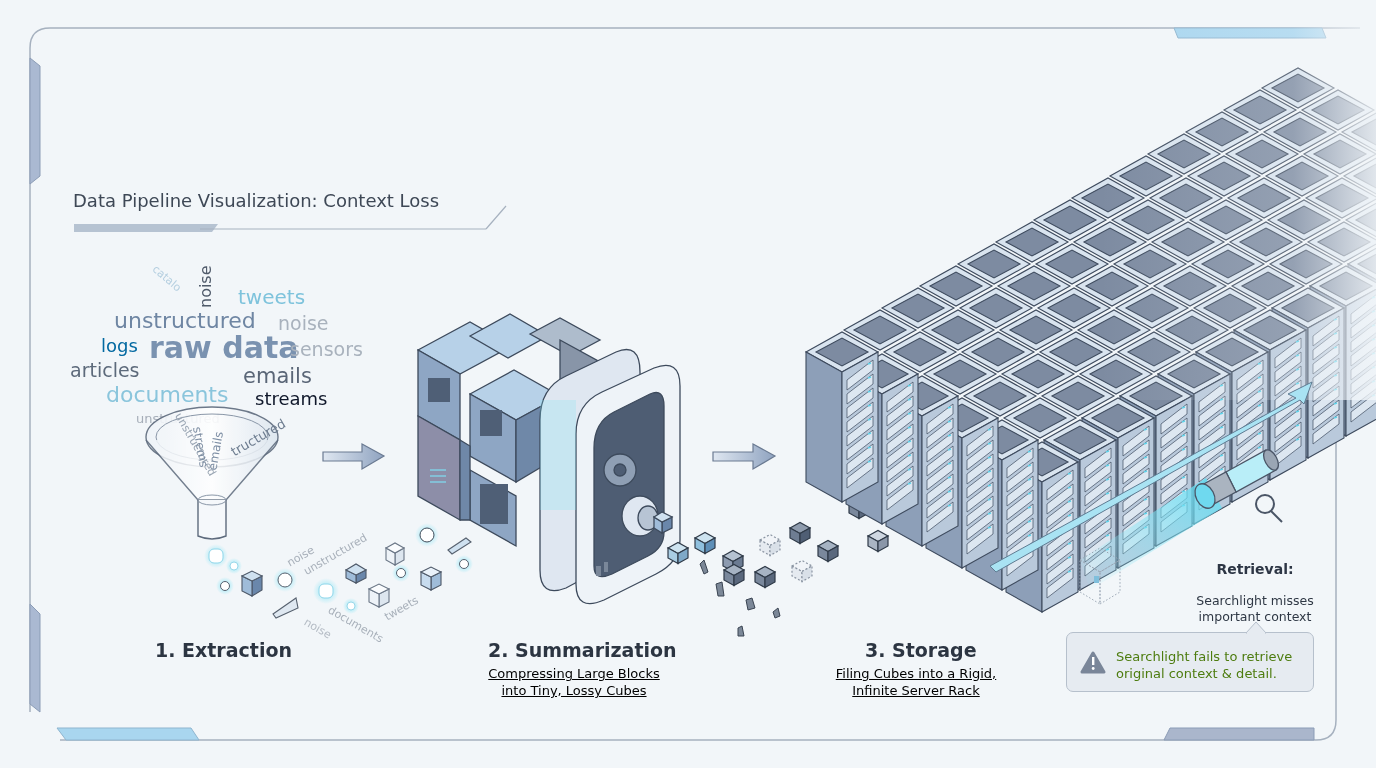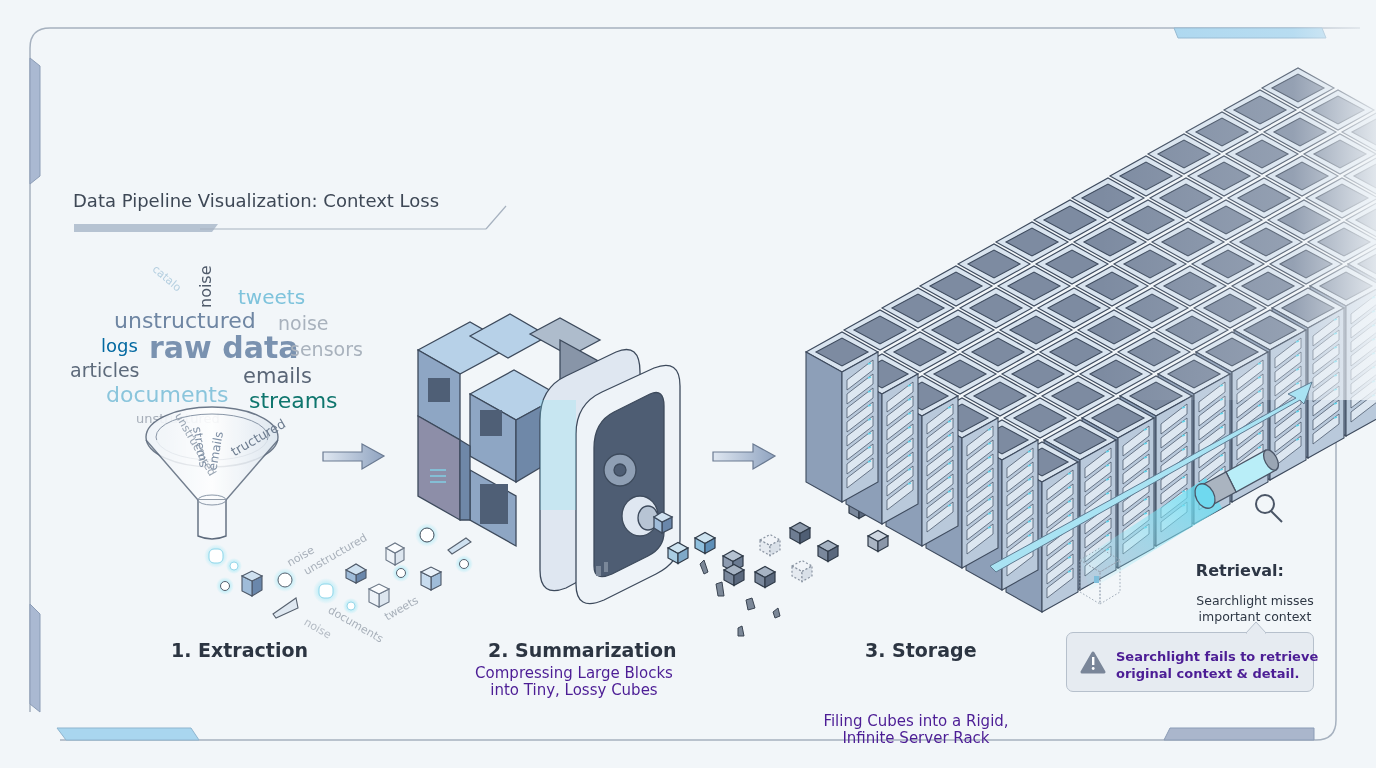--- a/index.html
+++ b/index.html
@@ -3,25 +3,25 @@
 <meta charset="utf-8">
 <style>
   html, body { margin:0; padding:0; }
   body { width:1376px; height:768px; background:#f2f6f9; position:relative; overflow:hidden; font-family:"DejaVu Sans", sans-serif; color:#3f4b5c; }
   .abs { position:absolute; }
   svg { position:absolute; left:0; top:0; overflow:visible; }
   #title { left:72px; top:68px; font-family:"DejaVu Sans", sans-serif; font-weight:bold; font-size:55px; line-height:58px; letter-spacing:1px; color:#4a5566; }
   #subtitle { left:73px; top:190px; font-size:18px; color:#3e4856; }
   .word { position:absolute; white-space:nowrap; font-family:"DejaVu Sans", sans-serif; }
   .stage-title { position:absolute; font-weight:bold; font-size:19px; color:#2c3542; text-align:center; white-space:nowrap; }
-  .stage-desc { position:absolute; font-size:15px; color:#4c1d95; text-align:center; line-height:17px; white-space:nowrap; }
-  #retr-title { left:1154px; top:561px; width:130px; text-align:right; font-weight:bold; font-size:16px; color:#2d3645; }
+  .stage-desc { position:absolute; font-size:13px; color:#000000; text-align:center; line-height:17px; white-space:nowrap;text-decoration:underline; }
+  #retr-title { left:1190px; top:561px; width:130px; text-align:center; font-weight:bold; font-size:14px; color:#2d3645; }
   #retr-desc { left:1175px; top:584px; width:160px; text-align:center; font-size:12.5px; line-height:16px; color:#2f3845;margin-top:9px; }
   #warn-box { left:1066px; top:632px; width:248px; height:60px; background:#e6ebf1; border:1px solid #b6c0cc; border-radius:7px; box-sizing:border-box; }
-  #warn-text { left:1116px; top:648px; font-weight:bold; font-size:13px; line-height:17px; color:#4c1d95; white-space:nowrap; }
+  #warn-text { left:1116px; top:648px; font-weight:normal; font-size:13px; line-height:17px; color:#4d7c0f; white-space:nowrap; }
 </style>
 </head>
 <body>
 
 <svg width="1376" height="768">
   <path d="M50 28 H1360 M30 48 Q30 28 50 28 M30 48 V712 M30 712 V712 M1316 740 Q1336 740 1336 720 M1336 720 V360 M60 740 H1316" fill="none" stroke="#a6b1bf" stroke-width="1.5"></path>
   <polygon points="1174,28 1322,28 1326,38 1178,38" fill="#a9d6ef" stroke="#8fb5cf"></polygon>
   <polygon points="30,58 40,66 40,176 30,184" fill="#aab9d2" stroke="#8b9cb6"></polygon>
   <polygon points="30,604 40,614 40,712 30,704" fill="#aab9d2" stroke="#8b9cb6"></polygon>
   <polygon points="57,728 191,728 199,740 66,740" fill="#a9d6ef" stroke="#8fb5cf"></polygon>
@@ -39,21 +39,21 @@
   <span class="word" style="left:196px;top:276px;font-size:16px;color:#4f5a6a;transform:rotate(-90deg);transform-origin:left top;top:308px;">noise</span>
   <span class="word" style="left:238px;top:285px;font-size:20px;color:#7ec3dc;">tweets</span>
   <span class="word" style="left:114px;top:308px;font-size:22px;color:#6f86a3;">unstructured</span>
   <span class="word" style="left:278px;top:312px;font-size:19px;color:#a9b2bd;">noise</span>
   <span class="word" style="left:101px;top:335px;font-size:18px;color:#0369a1;">logs</span>
   <span class="word" style="left:149px;top:330px;font-size:30px;color:#7a92b0;font-weight:bold;">raw data</span>
   <span class="word" style="left:290px;top:338px;font-size:19px;color:#a9b2bd;">sensors</span>
   <span class="word" style="left:70px;top:359px;font-size:19px;color:#5d6a7b;text-align:center;">articles</span>
   <span class="word" style="left:243px;top:364px;font-size:21px;color:#5a6677;">emails</span>
   <span class="word" style="left:106px;top:382px;font-size:22px;color:#8ac5dc;">documents</span>
-  <span class="word" style="left:249px;top:388px;font-size:22px;color:#0f766e;">streams</span>
+  <span class="word" style="left:255px;top:388px;font-size:18px;color:#0f172a;">streams</span>
   <span class="word" style="left:136px;top:411px;font-size:13px;color:#a6aeb9;">unstructured</span>
   <span class="word" style="left:150px;top:272px;font-size:11px;color:#b5cfe0;transform:rotate(40deg);">catalo</span>
 </div>
 
 <svg width="1376" height="768">
   <defs>
     <linearGradient id="funnelGrad" x1="0" x2="1">
       <stop offset="0" stop-color="#eef3f8"></stop>
         <stop offset="0.5" stop-color="#ffffff"></stop>
         <stop offset="1" stop-color="#dde6ef"></stop>
@@ -870,30 +870,30 @@
     <line x1="1271" y1="511" x2="1282" y2="522"></line>
   </g>
   <g stroke="#9aa6b4" stroke-dasharray="1.5 2" fill="none" stroke-width="1">
     <polygon points="1080,560 1100,548 1120,560 1100,572"></polygon>
     <polygon points="1080,560 1100,572 1100,604 1080,592"></polygon>
     <polygon points="1100,572 1120,560 1120,592 1100,604"></polygon>
   </g>
   <rect x="1094" y="576" width="5" height="7" fill="#7fbfdc"></rect>
 </svg>
 
-<div class="stage-title" style="left:171px;top:639px;">1. Extraction</div>
+<div class="stage-title" style="left:155px;top:639px;">1. Extraction</div>
 
 <div class="stage-title" style="left:488px;top:639px;">2. Summarization</div>
 <div class="stage-desc" style="left:474px;top:665px;width:200px;">
   <div>Compressing Large Blocks</div>
   <div>into Tiny, Lossy Cubes</div>
 </div>
 
 <div class="stage-title" style="left:865px;top:639px;text-align:center;">3. Storage</div>
-<div class="stage-desc" style="left:816px;top:665px;width:200px;margin-top:48px;">
+<div class="stage-desc" style="left:816px;top:665px;width:200px;">
   <div>Filing Cubes into a Rigid,</div>
   <div>Infinite Server Rack</div>
 </div>
 
 <div id="retr-title" class="abs">Retrieval:</div>
 <div id="retr-desc" class="abs">
   <div>Searchlight misses</div>
   <div>important context</div>
 </div>
 

